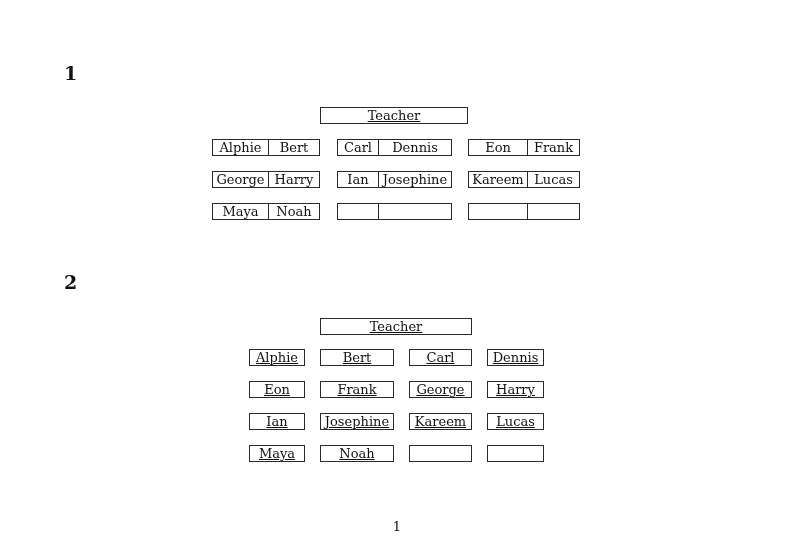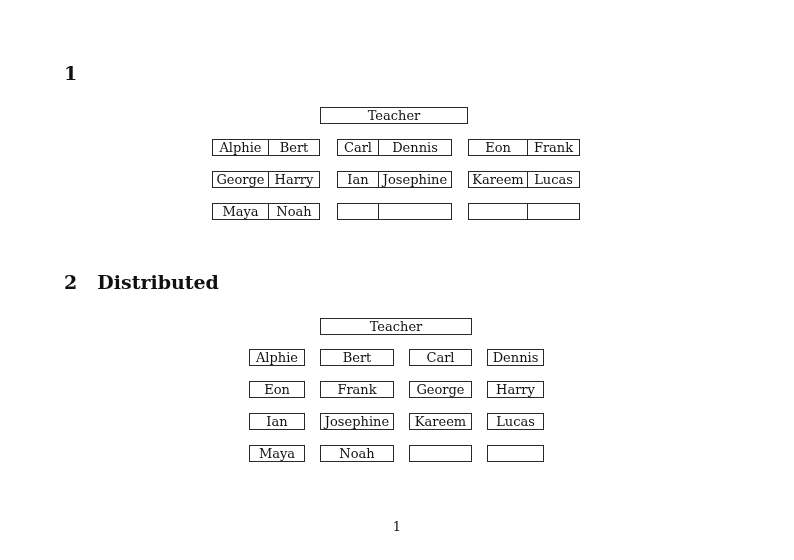--- a/index.html
+++ b/index.html
@@ -31,20 +31,21 @@
     background: #ffffff;
     font-size: 13px;
     line-height: 15px;
     display: flex;
     align-items: stretch;
     white-space: nowrap;
   }
   .box.single, .box.teacher {
     align-items: center;
     justify-content: center;
+    text-decoration: underline;
   }
   .cell {
     display: flex;
     align-items: center;
     justify-content: center;
     flex: 0 0 auto;
     overflow: hidden;
   }
   .cell + .cell {
     border-left: 1px solid #2a2a2a;
@@ -127,21 +128,20 @@
     <div class="cell"></div>
     <div class="cell"></div>
   </div>
   <div class="box cg2 cr2">
     <div class="cell"></div>
     <div class="cell"></div>
   </div>
 
   <div class="heading heading-distributed">
     <span>2</span>
-    <span>Distributed</span>
   </div>
 
   <div class="box teacher d-teacher">
     <span>Teacher</span>
   </div>
 
   <div class="box single dc0 dr0">Alphie</div>
   <div class="box single dc1 dr0">Bert</div>
   <div class="box single dc2 dr0">Carl</div>
   <div class="box single dc3 dr0">Dennis</div>

